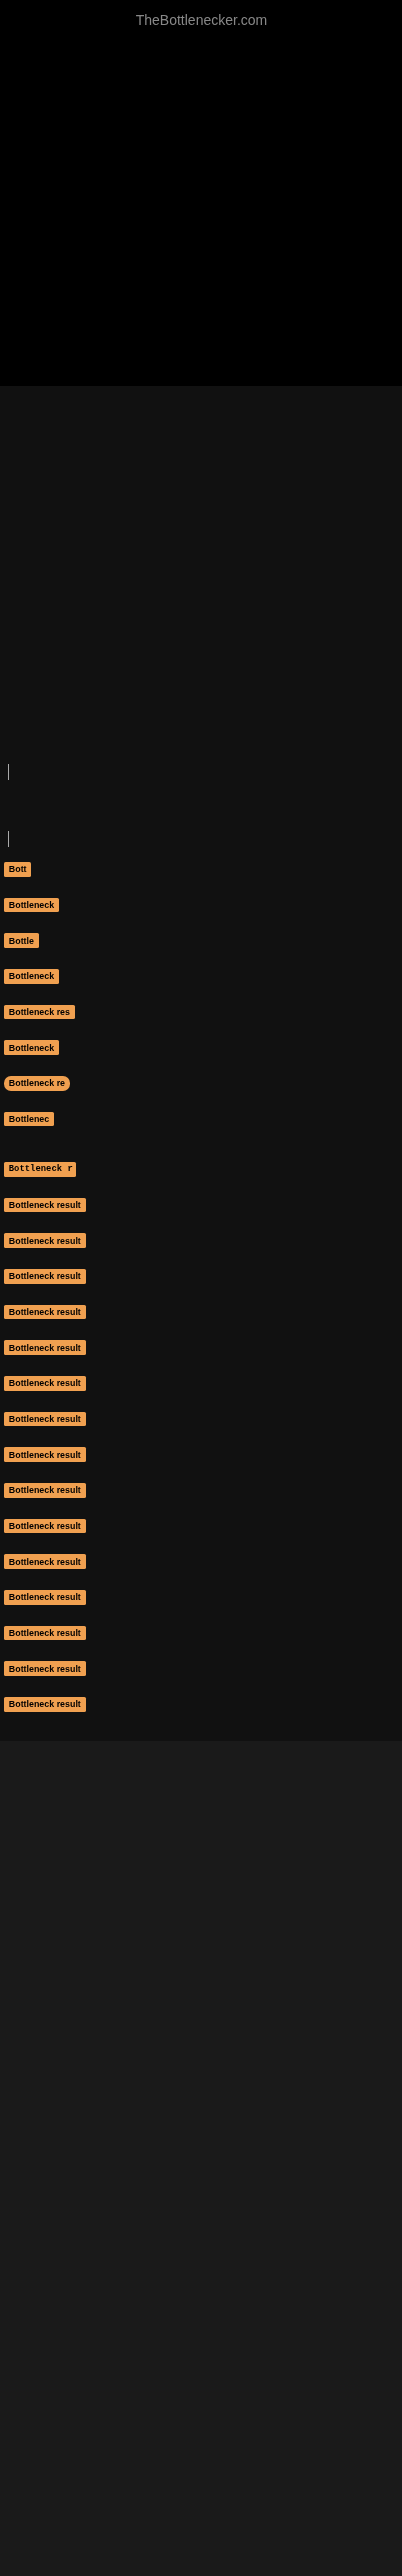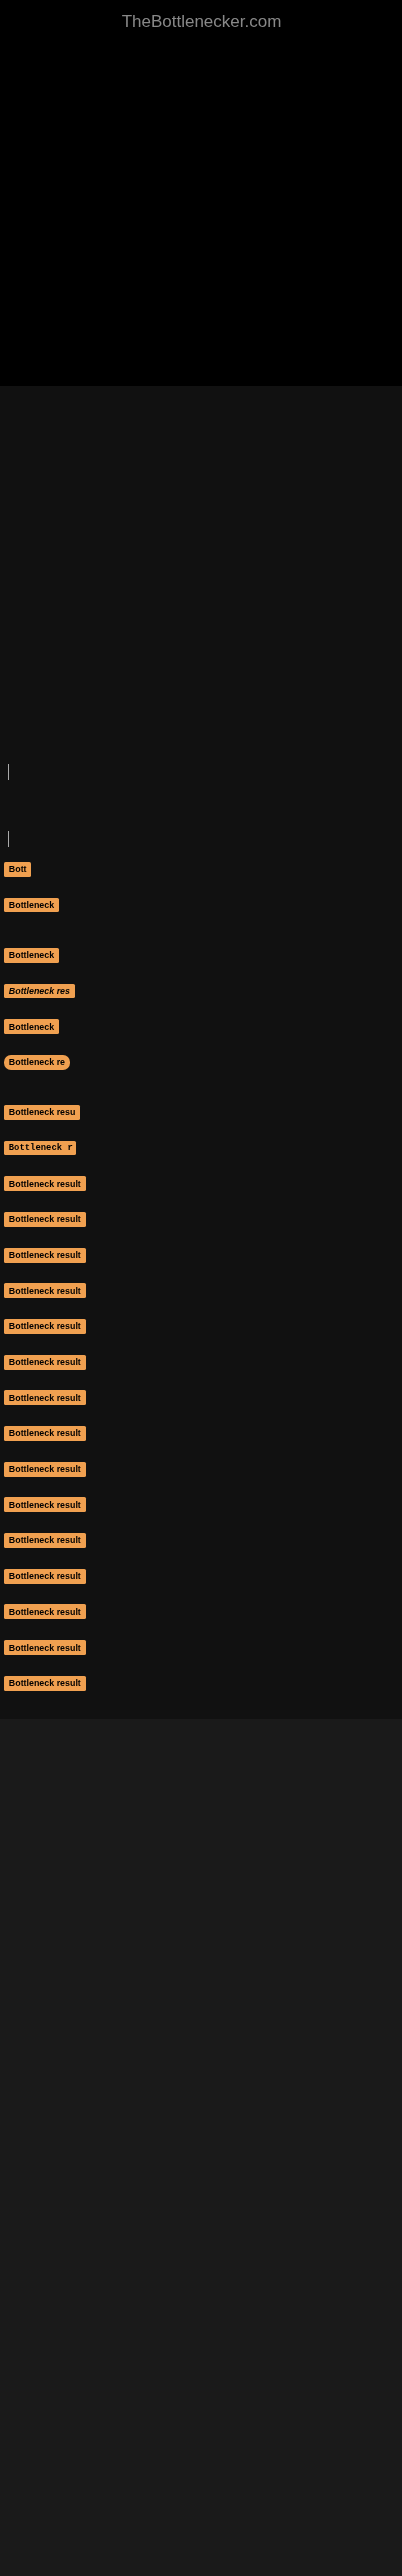--- a/index.html
+++ b/index.html
@@ -11,21 +11,21 @@
     body {
       width: 403px;
       min-height: 2576px;
       background-color: #1a1a1a;
       font-family: Arial, sans-serif;
       position: relative;
     }
 
     .site-title {
       color: #888;
-      font-size: 17px;
+      font-size: 14px;
       text-align: center;
       padding: 8px 0;
       position: absolute;
       top: 4px;
       left: 0;
       right: 0;
     }
 
     .chart-area {
       background-color: #000;
@@ -95,47 +95,50 @@
   <div class="label-row">
     <span class="bottleneck-badge" style="max-width: 29px; overflow: hidden;">Bott</span>
   </div>
   <div class="spacer"></div>
 
   <div class="label-row">
     <span class="bottleneck-badge" style="max-width: 63px;">Bottleneck</span>
   </div>
   <div class="spacer"></div>
 
+  <div class="label-row">
+    <span class="bottleneck-badge" style="max-width: 40px; overflow: hidden;">Bottle</span>
+  </div>
   <div class="spacer"></div>
 
   <div class="label-row">
     <span class="bottleneck-badge" style="max-width: 63px;">Bottleneck</span>
   </div>
   <div class="spacer"></div>
 
   <div class="label-row">
-    <span class="bottleneck-badge" style="max-width: 89px; font-style: italic;">Bottleneck res</span>
+    <span class="bottleneck-badge" style="max-width: 89px;">Bottleneck res</span>
   </div>
   <div class="spacer"></div>
 
   <div class="label-row">
     <span class="bottleneck-badge" style="max-width: 63px;">Bottleneck</span>
   </div>
   <div class="spacer"></div>
 
   <div class="label-row">
     <span class="bottleneck-badge" style="max-width: 82px; border-radius: 7px;">Bottleneck re</span>
   </div>
   <div class="spacer"></div>
 
-  <div class="spacer"></div>
-
-  <div class="label-row">
-    <span class="bottleneck-badge" style="max-width: 93px;">Bottleneck resu</span>
-  </div>
+  <div class="label-row">
+    <span class="bottleneck-badge" style="max-width: 55px;">Bottlenec</span>
+  </div>
+  <div class="spacer"></div>
+
   <div class="spacer"></div>
 
   <div class="label-row">
     <span class="bottleneck-badge" style="max-width: 72px; font-family: Liberation Mono, monospace;">Bottleneck r</span>
   </div>
   <div class="spacer"></div>
 
   <div class="label-row">
     <span class="bottleneck-badge">Bottleneck result</span>
   </div>

